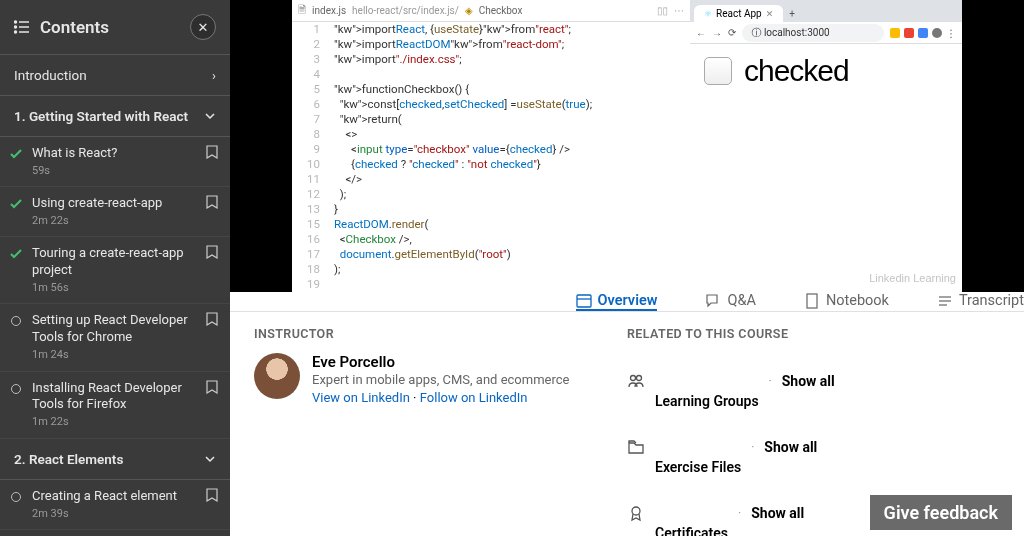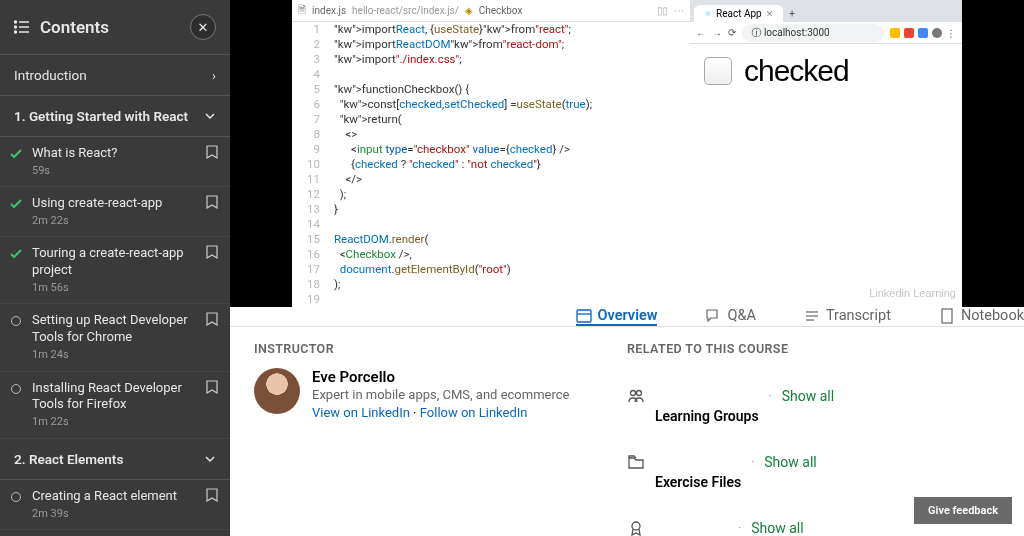--- a/index.html
+++ b/index.html
@@ -55,23 +55,23 @@
   .col h4 { font-size:12.5px; letter-spacing:.4px; color:#666; font-weight:600; margin-bottom:12px; }
   .instructor { display:flex; gap:12px; }
   .avatar { width:46px; height:46px; border-radius:50%; background:#b8866b; flex-shrink:0; background:radial-gradient(circle at 50% 35%,#e8c4a8 28%,#7a5039 29%);}
   .instr-name { font-weight:600; font-size:15px; }
   .instr-sub { font-size:13px; color:#666; margin-top:1px;}
   .instr-links { font-size:13px; margin-top:3px; }
   .instr-links a { color:#0a66c2; text-decoration:none; cursor:pointer;}
   .related-row { display:flex; align-items:center; gap:10px; font-size:14px; margin-bottom:10px; }
   .related-row .lbl { font-weight:600;margin-top:40px; }
   .related-row .sep { color:#999; font-size:12px; }
-  .related-row .act { color:#15803d; font-weight:400; cursor:pointer; }
+  .related-row .act { color:#000000; font-weight:700; cursor:pointer; }
   .rel-icon { width:18px; display:flex; justify-content:center; color:#555; }
-  .feedback { position:fixed; bottom:12px; right:12px; background:#6a6a6a; color:#fff; padding:7px 14px; font-size:11px; font-weight:600; cursor:pointer; }
+  .feedback { position:fixed; bottom:6px; right:12px; background:#6a6a6a; color:#fff; padding:7px 14px; font-size:18px; font-weight:600; cursor:pointer; }
   svg { display:block; }
 </style>
 </head>
 <body>
 
 <div class="sidebar">
   <div class="sb-head">
     <div class="sb-head-left">
       <span>
           <svg width="16" height="16" viewBox="0 0 16 16">
@@ -250,24 +250,20 @@
           </div>
           <div class="code-line">
             <span class="lnum">12</span>
             <span style="white-space:pre">  );</span>
           </div>
           <div class="code-line">
             <span class="lnum">13</span>
             <span style="white-space:pre">}</span>
           </div>
           <div class="code-line">
-            <span class="lnum">14</span>
-            <span style="white-space:pre"></span>
-          </div>
-          <div class="code-line">
             <span class="lnum">15</span>
             <span style="white-space:pre"><span class="name">ReactDOM</span>.<span class="fn">render</span>(</span>
           </div>
           <div class="code-line">
             <span class="lnum">16</span>
             <span style="white-space:pre">  &lt;<span class="tag">Checkbox</span> /&gt;,</span>
           </div>
           <div class="code-line">
             <span class="lnum">17</span>
             <span style="white-space:pre">  <span class="name">document</span>.<span class="fn">getElementById</span>(<span class="str">"root"</span>)</span>
@@ -322,33 +318,33 @@
       <span>Overview</span>
     </div>
     <div class="tab-item">
       <svg width="16" height="16">
           <path d="M2 2h10v8H6l-3 3v-3H2z" stroke="#666" fill="none" stroke-width="1.2"></path>
         </svg>
       <span>Q&amp;A</span>
     </div>
     <div class="tab-item">
       <svg width="16" height="16">
+          <rect x="3" y="1" width="10" height="14" stroke="#666" fill="none" stroke-width="1.2"></rect>
+        </svg>
+      <span>Notebook</span>
+    </div>
+    <div class="tab-item">
+      <svg width="16" height="16">
           <g stroke="#666" stroke-width="1.2">
             <line x1="2" y1="4" x2="14" y2="4"></line>
             <line x1="2" y1="8" x2="14" y2="8"></line>
             <line x1="2" y1="12" x2="10" y2="12"></line>
           </g>
         </svg>
       <span>Transcript</span>
-    </div>
-    <div class="tab-item">
-      <svg width="16" height="16">
-          <rect x="3" y="1" width="10" height="14" stroke="#666" fill="none" stroke-width="1.2"></rect>
-        </svg>
-      <span>Notebook</span>
     </div>
   </div>
 
   <div class="cols">
     <div class="col">
       <h4>INSTRUCTOR</h4>
       <div class="instructor">
         <div class="avatar"></div>
         <div>
           <div class="instr-name">Eve Porcello</div>

